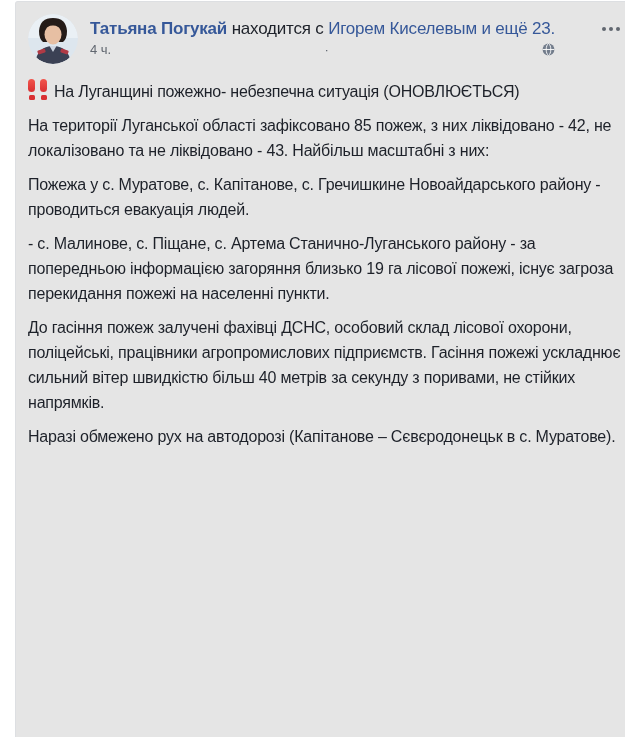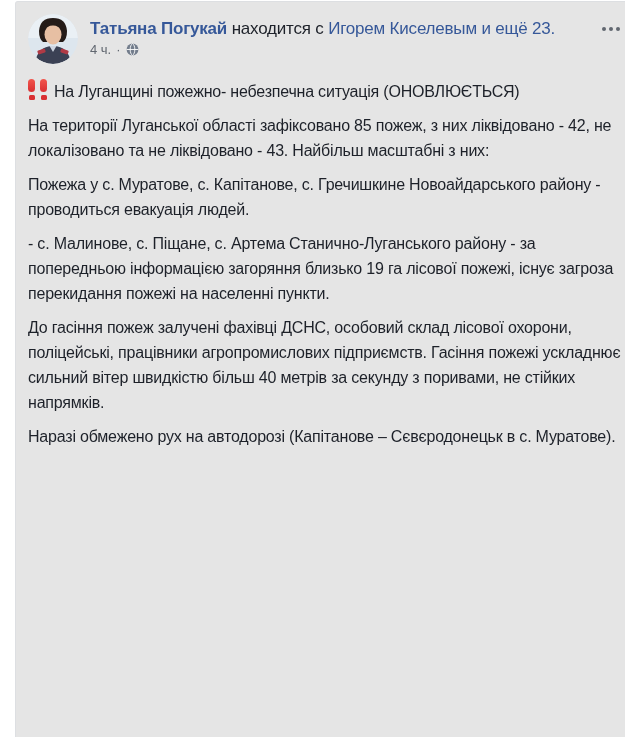--- a/index.html
+++ b/index.html
@@ -47,20 +47,21 @@
   }
   .name-line a { text-decoration: none; cursor: pointer; }
   .author-link { color: #365899; font-weight: bold; }
   .tag-link { color: #365899; font-weight: normal; }
   .meta-line {
     margin-top: 2px;
     font-size: 13px;
     color: #616770;
     display: flex;
     align-items: center;
+    justify-content: space-between;
   }
   .meta-line .ts { cursor: pointer; }
   .meta-line .sep { margin: 0 5px; }
   .globe { display: inline-flex; align-items: center; }
   .menu-btn {
     position: absolute;
     top: 21px; right: 14px;
     display: flex;
     gap: 3px;
     padding: 4px 2px;

